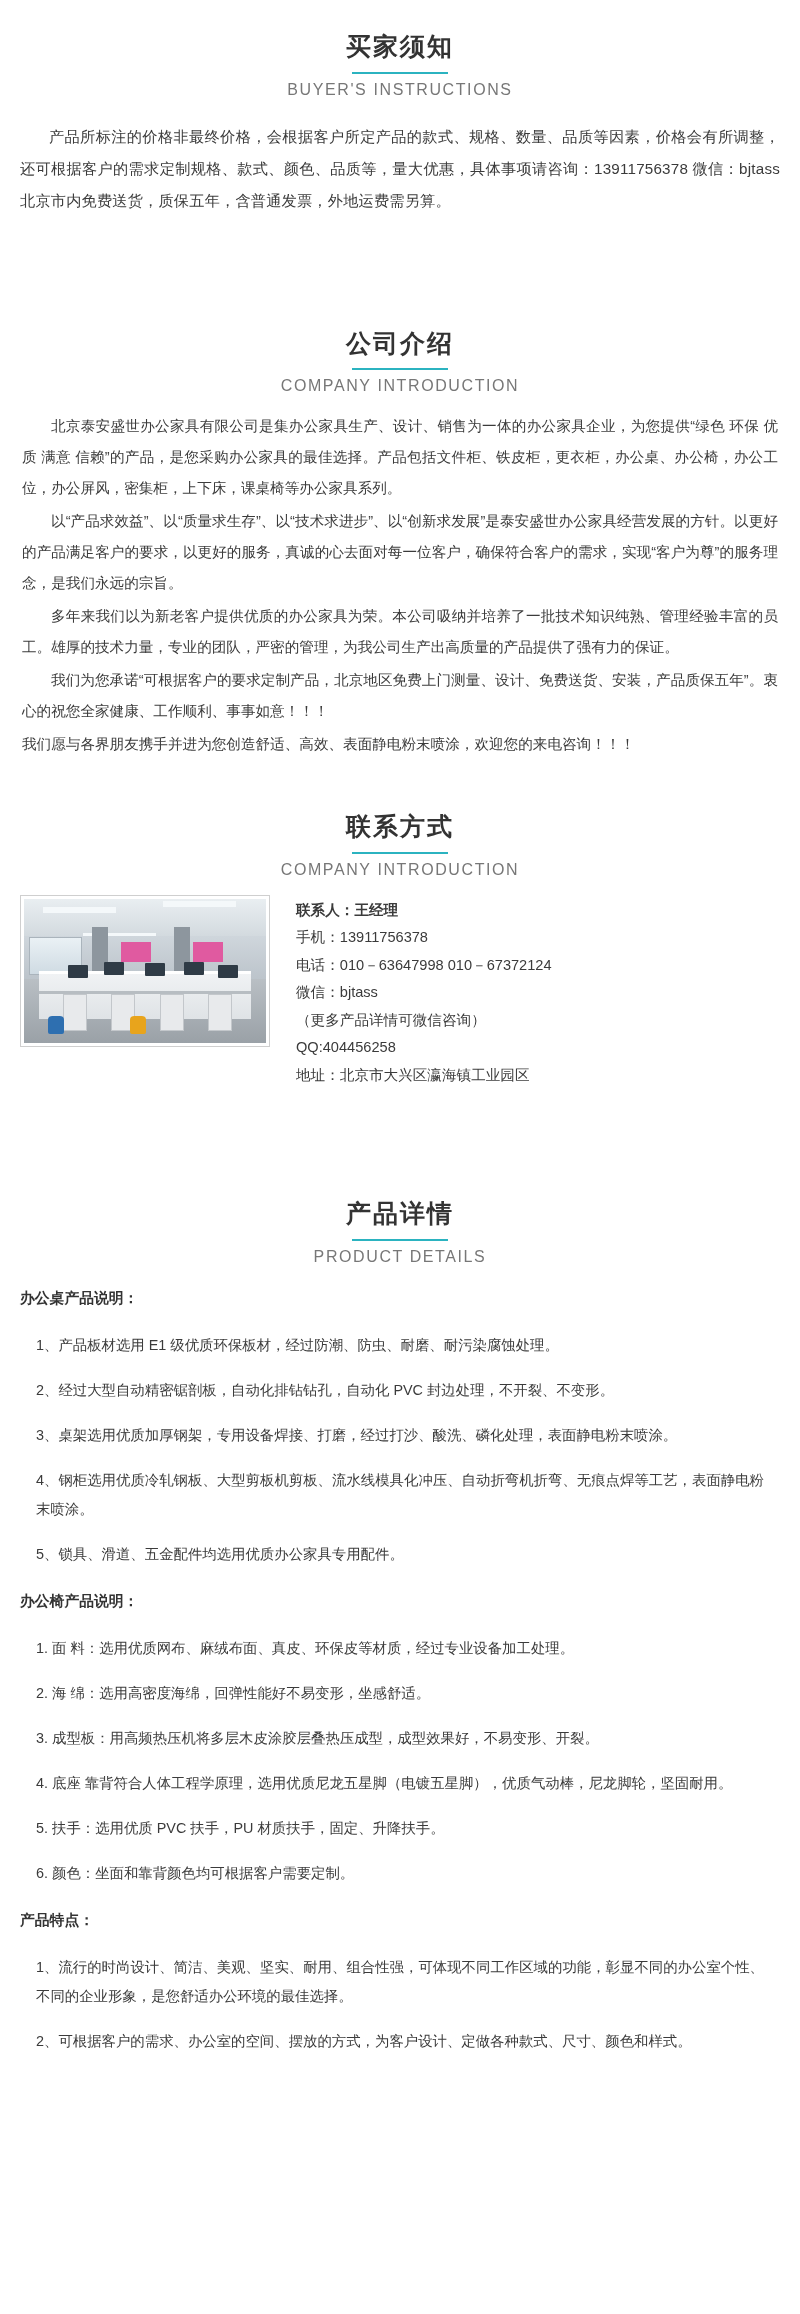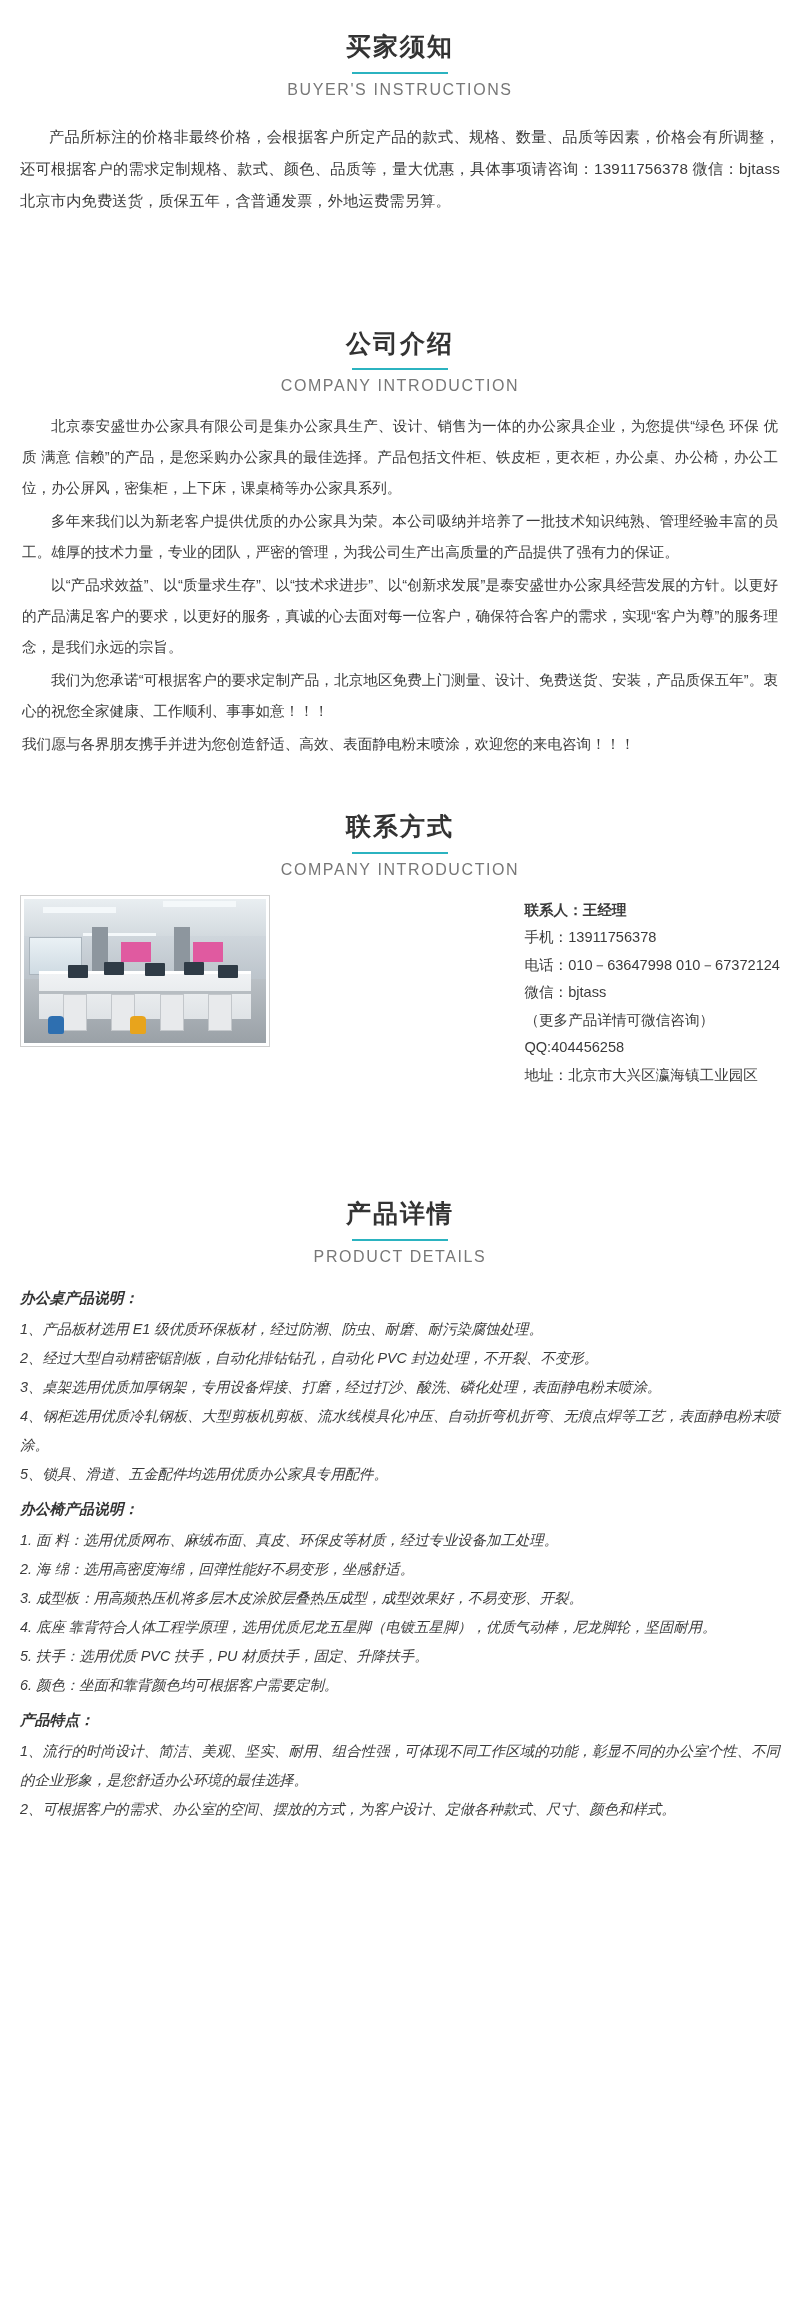--- a/index.html
+++ b/index.html
@@ -70,21 +70,20 @@
 
   .spacer-lg { height: 78px; }
   .spacer-sm { height: 18px; }
 
   
   .contact-wrap {
     display: flex;
     align-items: flex-start;
     padding: 0 20px;
     margin-top: 9px;
-    justify-content: space-between;
   }
   .photo-frame {
     width: 250px;
     height: 152px;
     border: 1px solid #cfcfcf;
     padding: 3px;
     background: #fff;
     flex: none;
   }
   .photo {
@@ -161,33 +160,33 @@
   }
   .contact-line {
     font-size: 14.6px;
     line-height: 27.5px;
     color: #3b3b3b;
   }
   .contact-line.first { font-weight: bold; }
 
   
   .details-block { padding: 0 20px; }
-  .detail-group { margin-bottom: 4px; font-style: italic; }
+  .detail-group { margin-bottom: 4px; }
   .detail-heading {
     font-size: 14.8px;
     font-weight: bold;
     color: #333333;
     line-height: 33px;
     margin: 0;
   }
   .detail-item {
     font-size: 14.4px;
     line-height: 29px;
     color: #3b3b3b;
-    margin: 0;
+    margin: 16px;
     text-align: justify;
   }
 </style>
 </head>
 <body>
 
 <div class="page">
 
   <div class="section-head">
     <h1 class="section-title">买家须知</h1>
@@ -202,22 +201,22 @@
   <div class="spacer-lg"></div>
 
   <div class="section-head">
     <h1 class="section-title">公司介绍</h1>
     <div class="title-rule"></div>
     <p class="section-sub">COMPANY INTRODUCTION</p>
   </div>
 
   <div class="body-block">
     <p class="para indent">北京泰安盛世办公家具有限公司是集办公家具生产、设计、销售为一体的办公家具企业，为您提供“绿色 环保 优质 满意 信赖”的产品，是您采购办公家具的最佳选择。产品包括文件柜、铁皮柜，更衣柜，办公桌、办公椅，办公工位，办公屏风，密集柜，上下床，课桌椅等办公家具系列。</p>
+    <p class="para indent">以“产品求效益”、以“质量求生存”、以“技术求进步”、以“创新求发展”是泰安盛世办公家具经营发展的方针。以更好的产品满足客户的要求，以更好的服务，真诚的心去面对每一位客户，确保符合客户的需求，实现“客户为尊”的服务理念，是我们永远的宗旨。</p>
     <p class="para indent">多年来我们以为新老客户提供优质的办公家具为荣。本公司吸纳并培养了一批技术知识纯熟、管理经验丰富的员工。雄厚的技术力量，专业的团队，严密的管理，为我公司生产出高质量的产品提供了强有力的保证。</p>
-    <p class="para indent">以“产品求效益”、以“质量求生存”、以“技术求进步”、以“创新求发展”是泰安盛世办公家具经营发展的方针。以更好的产品满足客户的要求，以更好的服务，真诚的心去面对每一位客户，确保符合客户的需求，实现“客户为尊”的服务理念，是我们永远的宗旨。</p>
     <p class="para indent">我们为您承诺“可根据客户的要求定制产品，北京地区免费上门测量、设计、免费送货、安装，产品质保五年”。衷心的祝您全家健康、工作顺利、事事如意！！！</p>
     <p class="para">我们愿与各界朋友携手并进为您创造舒适、高效、表面静电粉末喷涂，欢迎您的来电咨询！！！</p>
   </div>
 
   <div class="spacer-sm"></div>
 
   <div class="section-head">
     <h1 class="section-title">联系方式</h1>
     <div class="title-rule"></div>
     <p class="section-sub">COMPANY INTRODUCTION</p>

